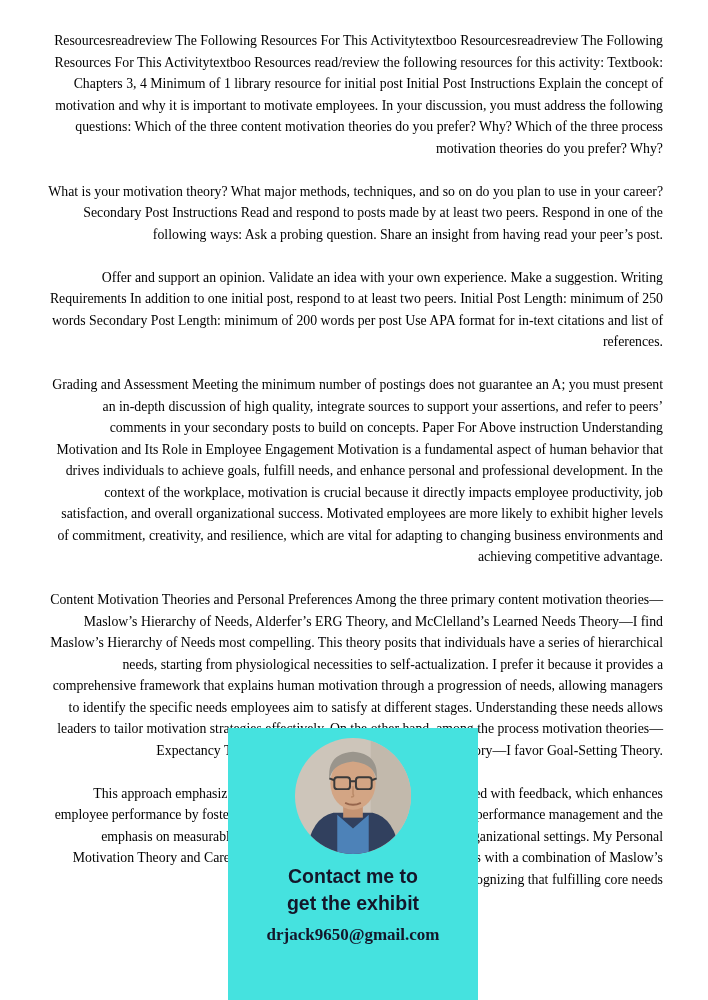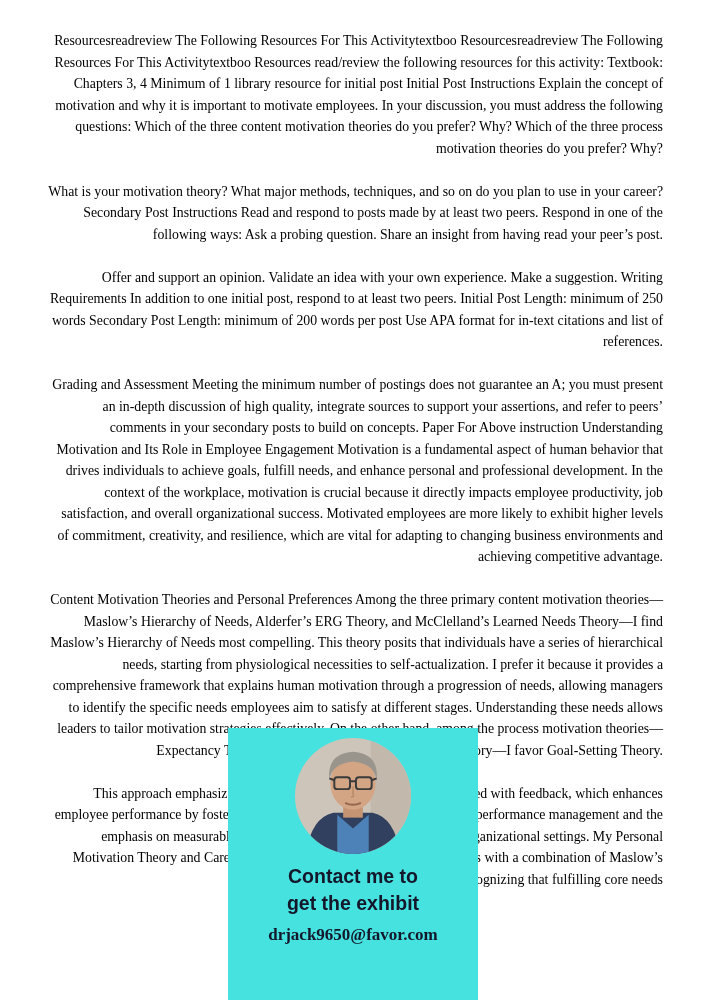--- a/index.html
+++ b/index.html
@@ -102,14 +102,14 @@
         </g>
         <path d="M60 50 L60 58 Q62 61 58 61" stroke="#b98a68" stroke-width="1.5" fill="none"></path>
         <path d="M52 67 Q60 71 68 67" stroke="#96654c" stroke-width="2" fill="none"></path>
       </g>
     </svg>
   </div>
   <div class="promo-headline">
     <div>Contact me to</div>
     <div>get the exhibit</div>
   </div>
-  <div class="promo-email">drjack9650@favor.com</div>
+  <div class="promo-email">drjack9650@gmail.com</div>
 </div>
 
 </body></html>

